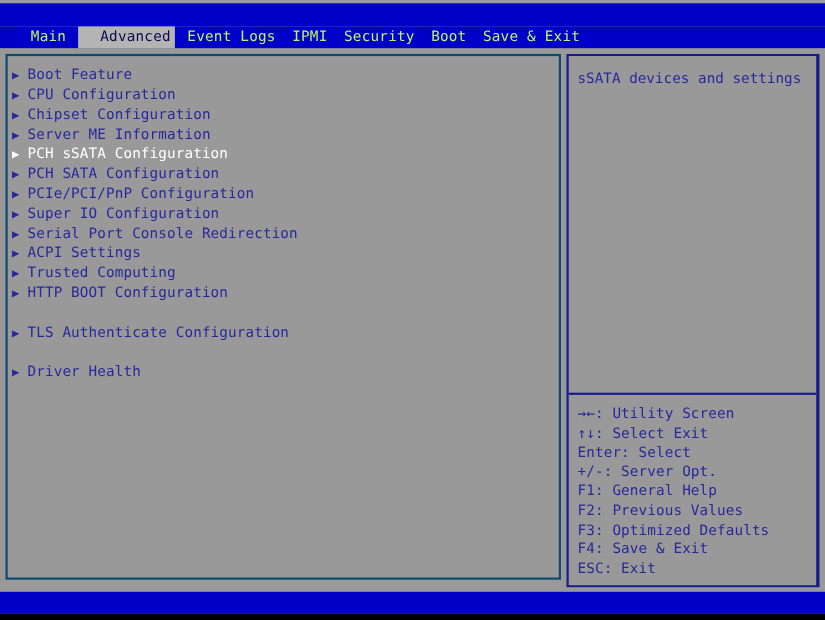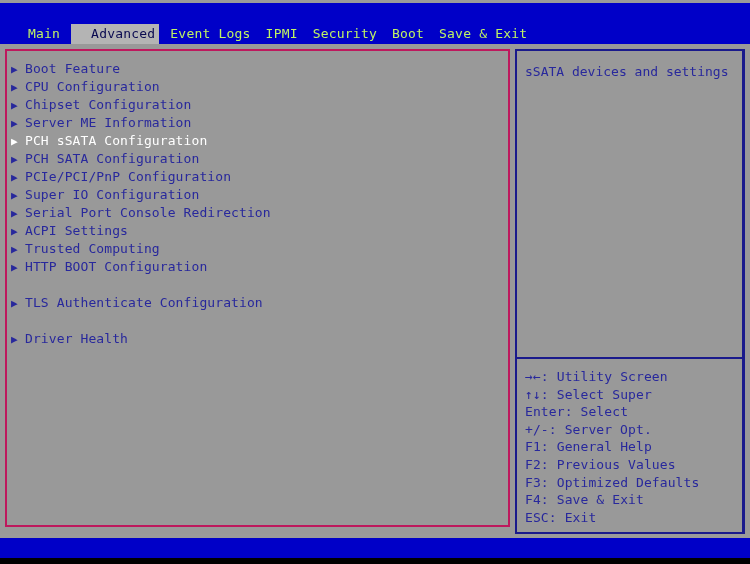--- a/index.html
+++ b/index.html
@@ -78,21 +78,21 @@
     height: 492px;
     background: #999999;
   }
 
   
   #left-panel {
     position: absolute;
     left: 5px; top: 5px;
     width: 505px;
     height: 478px;
-    border: 2px solid #be185d;
+    border: 2px solid #0c4a6e;
     box-sizing: border-box;
     background: #999999;
     overflow: hidden;
   }
   #menu-list {
     position: absolute;
     left: 0; top: 9px;
     width: 100%;
   }
   .menu-item {
@@ -219,21 +219,21 @@
           <div class="menu-spacer"></div>
           <div class="menu-item"><span class="arrow">▶</span><span>Driver Health</span></div>
         </div>
     </div>
 
     <div id="right-panel">
       <div id="help-text">sSATA devices and settings</div>
       <div id="right-divider"></div>
       <div id="key-legend">
           <div class="key-row"><span>→←</span><span>: Utility Screen</span></div>
-          <div class="key-row"><span>↑↓</span><span>: Select Super</span></div>
+          <div class="key-row"><span>↑↓</span><span>: Select Exit</span></div>
           <div class="key-row"><span>Enter</span><span>: Select</span></div>
           <div class="key-row"><span>+/-</span><span>: Server Opt.</span></div>
           <div class="key-row"><span>F1</span><span>: General Help</span></div>
           <div class="key-row"><span>F2</span><span>: Previous Values</span></div>
           <div class="key-row"><span>F3</span><span>: Optimized Defaults</span></div>
           <div class="key-row"><span>F4</span><span>: Save &amp; Exit</span></div>
           <div class="key-row"><span>ESC</span><span>: Exit</span></div>
         </div>
     </div>
 

